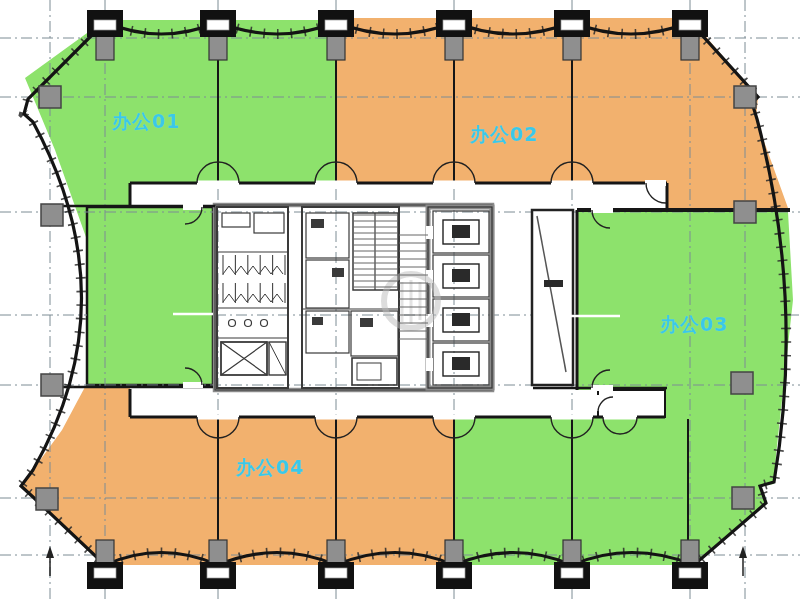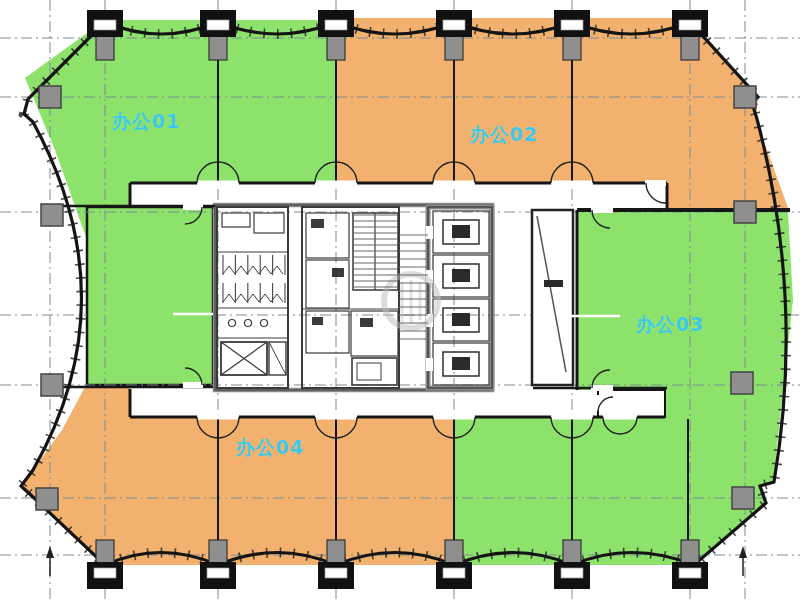--- a/index.html
+++ b/index.html
@@ -292,15 +292,15 @@
         <line x1="235.4" y1="283" x2="235.4" y2="303" stroke="#444" stroke-width="1.1"></line>
         <line x1="247.8" y1="283" x2="247.8" y2="303" stroke="#444" stroke-width="1.1"></line>
         <line x1="260.2" y1="283" x2="260.2" y2="303" stroke="#444" stroke-width="1.1"></line>
         <line x1="272.6" y1="283" x2="272.6" y2="303" stroke="#444" stroke-width="1.1"></line>
         <line x1="285" y1="283" x2="285" y2="303" stroke="#444" stroke-width="1.1"></line>
       </g>
     </svg>
 
 <div class="zone-label" style="left:112px;top:109px;">办公01</div>
 <div class="zone-label" style="left:470px;top:122px;">办公02</div>
-<div class="zone-label" style="left:636px;top:312px;">办公03</div>
-<div class="zone-label" style="left:236px;top:435px;">办公04</div>
+<div class="zone-label" style="left:660px;top:312px;">办公03</div>
+<div class="zone-label" style="left:236px;top:455px;">办公04</div>
 </div>
 
 </body></html>

